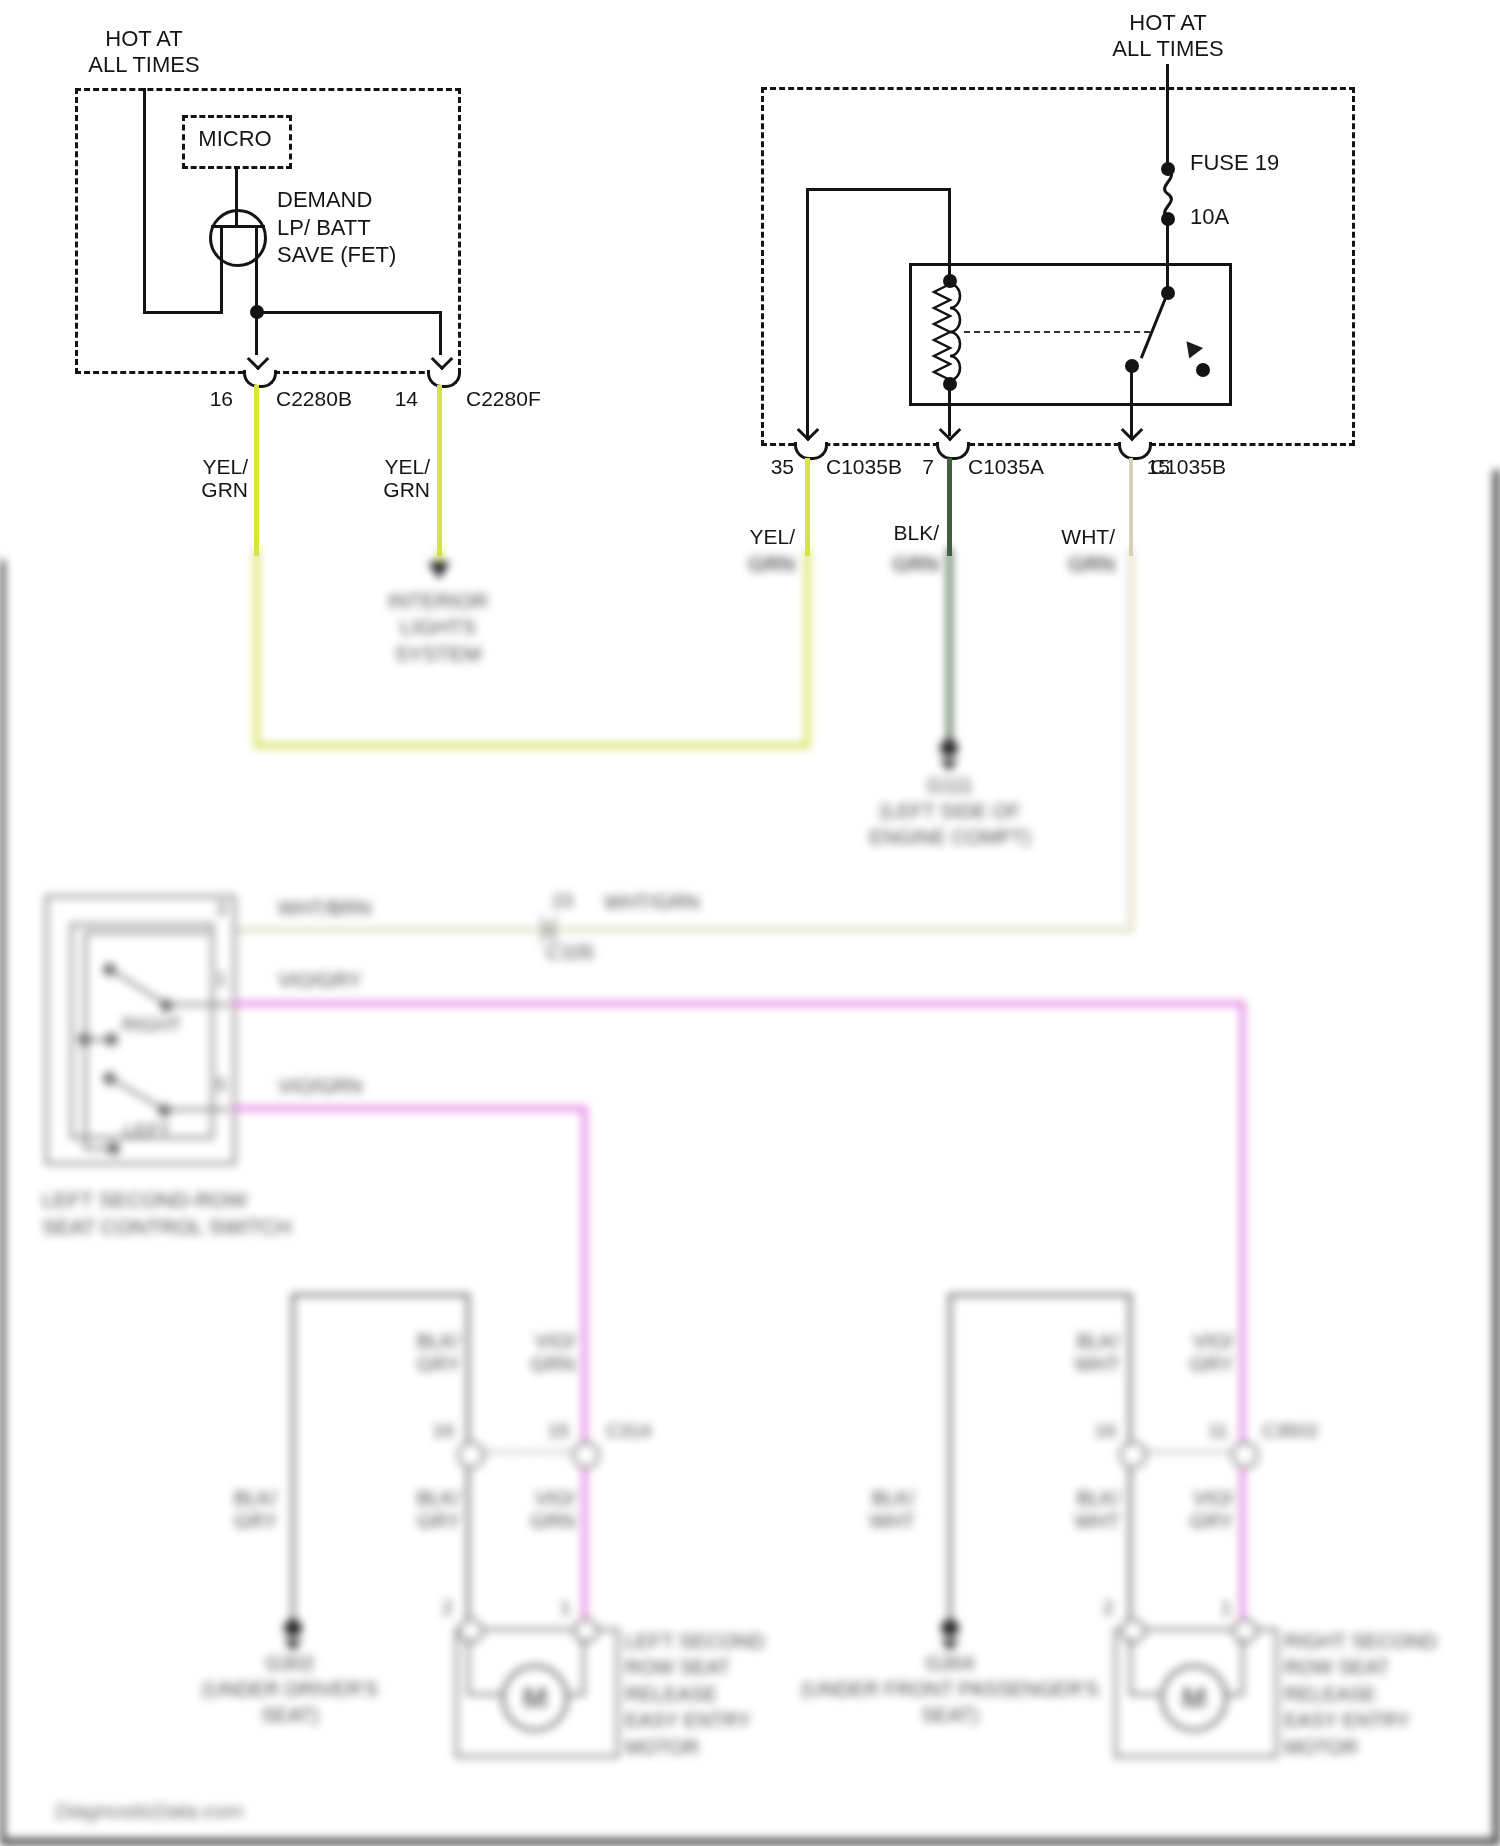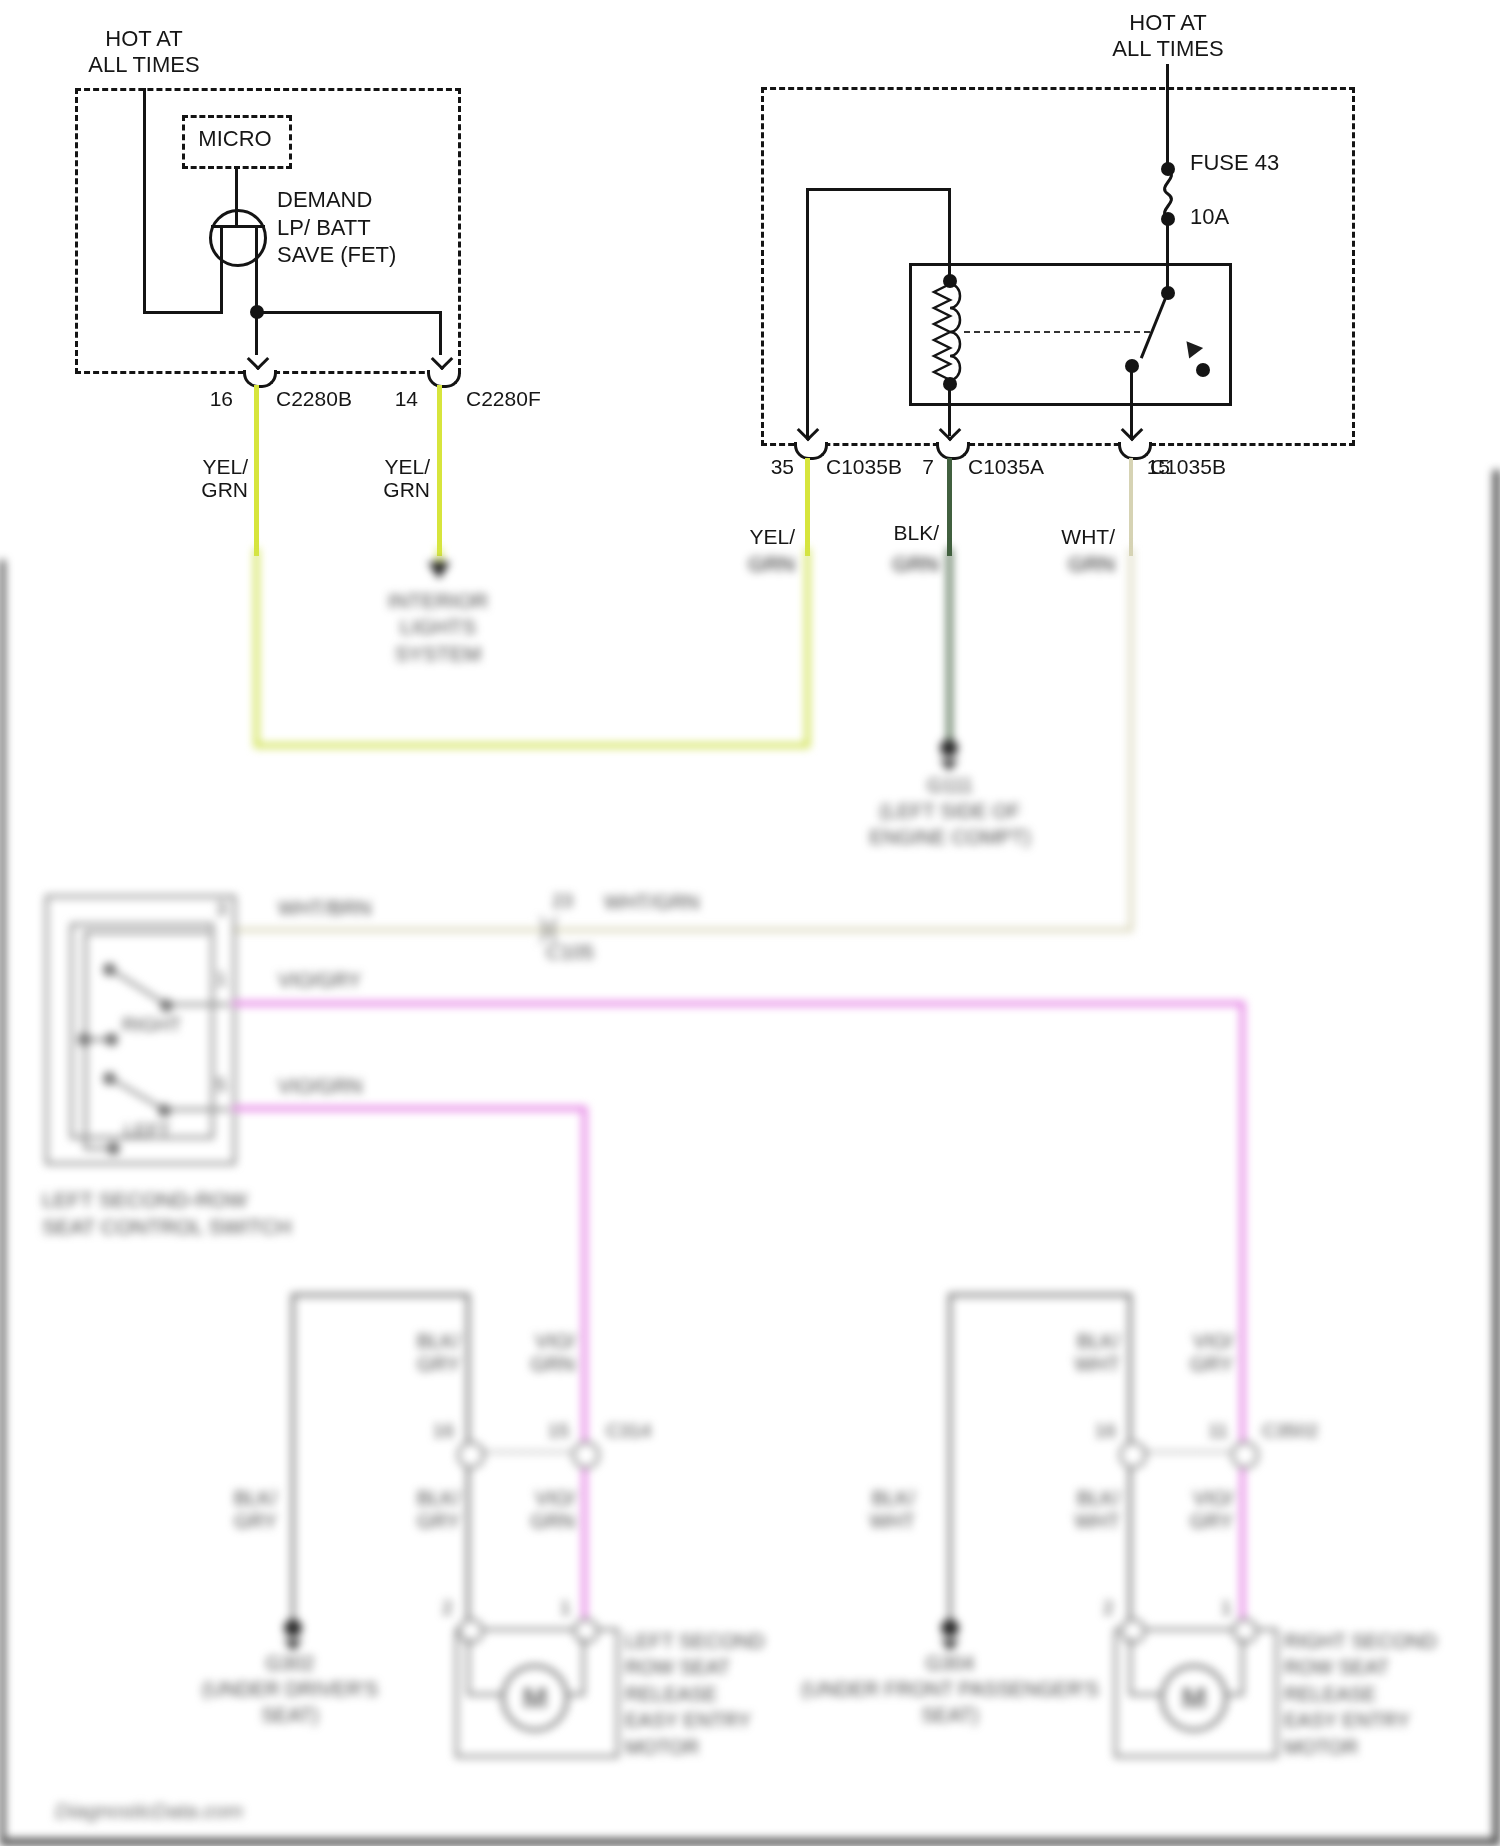--- a/index.html
+++ b/index.html
@@ -94,21 +94,21 @@
 ALL TIMES</div>
 
     <div class="dashbox" style="left:761px;top:87px;width:588px;height:353px"></div>
 
     <div class="ln" style="left:1166px;top:64px;width:3px;height:104px"></div>
     <div class="dot" style="left:1161px;top:162px"></div>
     <svg class="abs" style="left:1156px;top:168px" width="24" height="52" viewBox="0 0 24 52">
       <path d="M12,2 C24,10 0,18 12,26 C24,34 0,42 12,50" fill="none" stroke="#141414" stroke-width="3"></path>
     </svg>
     <div class="dot" style="left:1161px;top:212px"></div>
-    <div class="t" style="left:1190px;top:150px">FUSE 43</div>
+    <div class="t" style="left:1190px;top:150px">FUSE 19</div>
     <div class="t" style="left:1190px;top:204px">10A</div>
     <div class="ln" style="left:1166px;top:222px;width:3px;height:74px"></div>
 
     <div class="box" style="left:909px;top:263px;width:317px;height:137px"></div>
 
     <div class="ln" style="left:806px;top:188px;width:145px;height:3px"></div>
     <div class="ln" style="left:806px;top:188px;width:3px;height:250px"></div>
     <div class="ln" style="left:948px;top:188px;width:3px;height:92px"></div>
     <div class="chev" style="left:800px;top:422px"></div>
 

